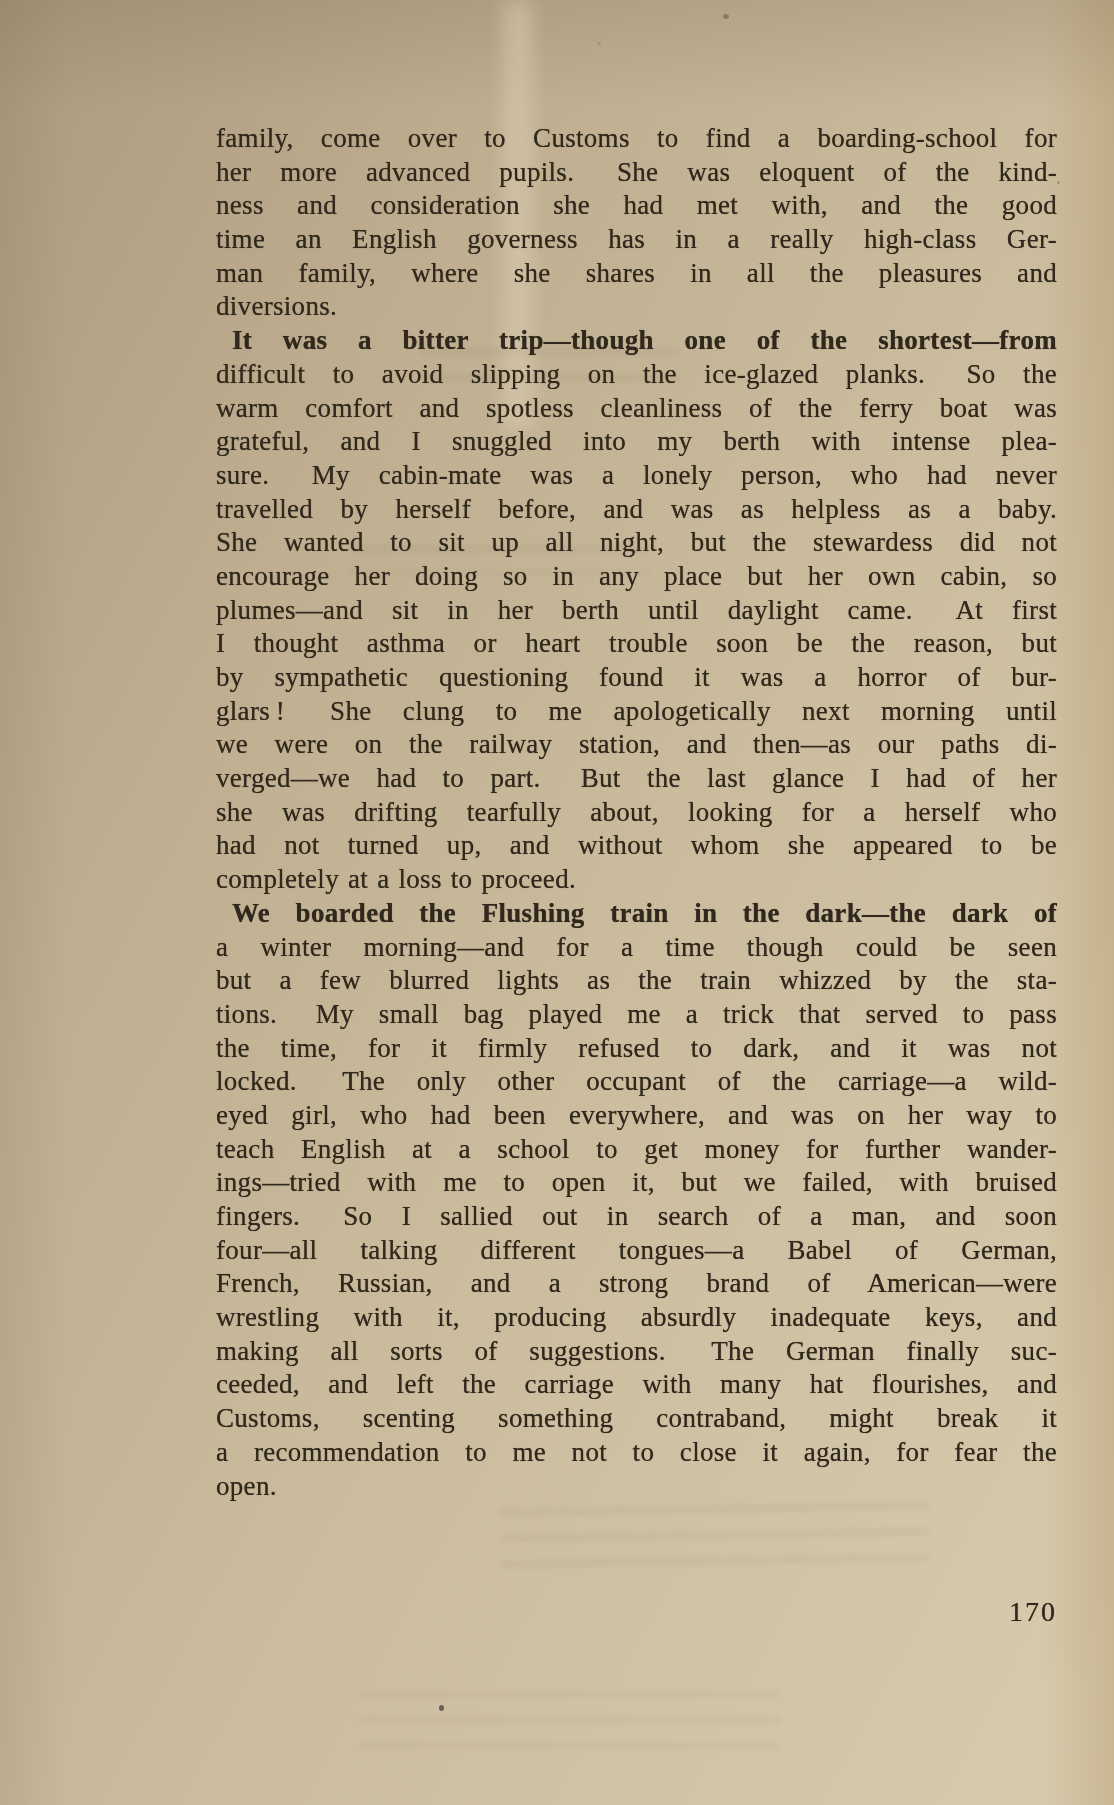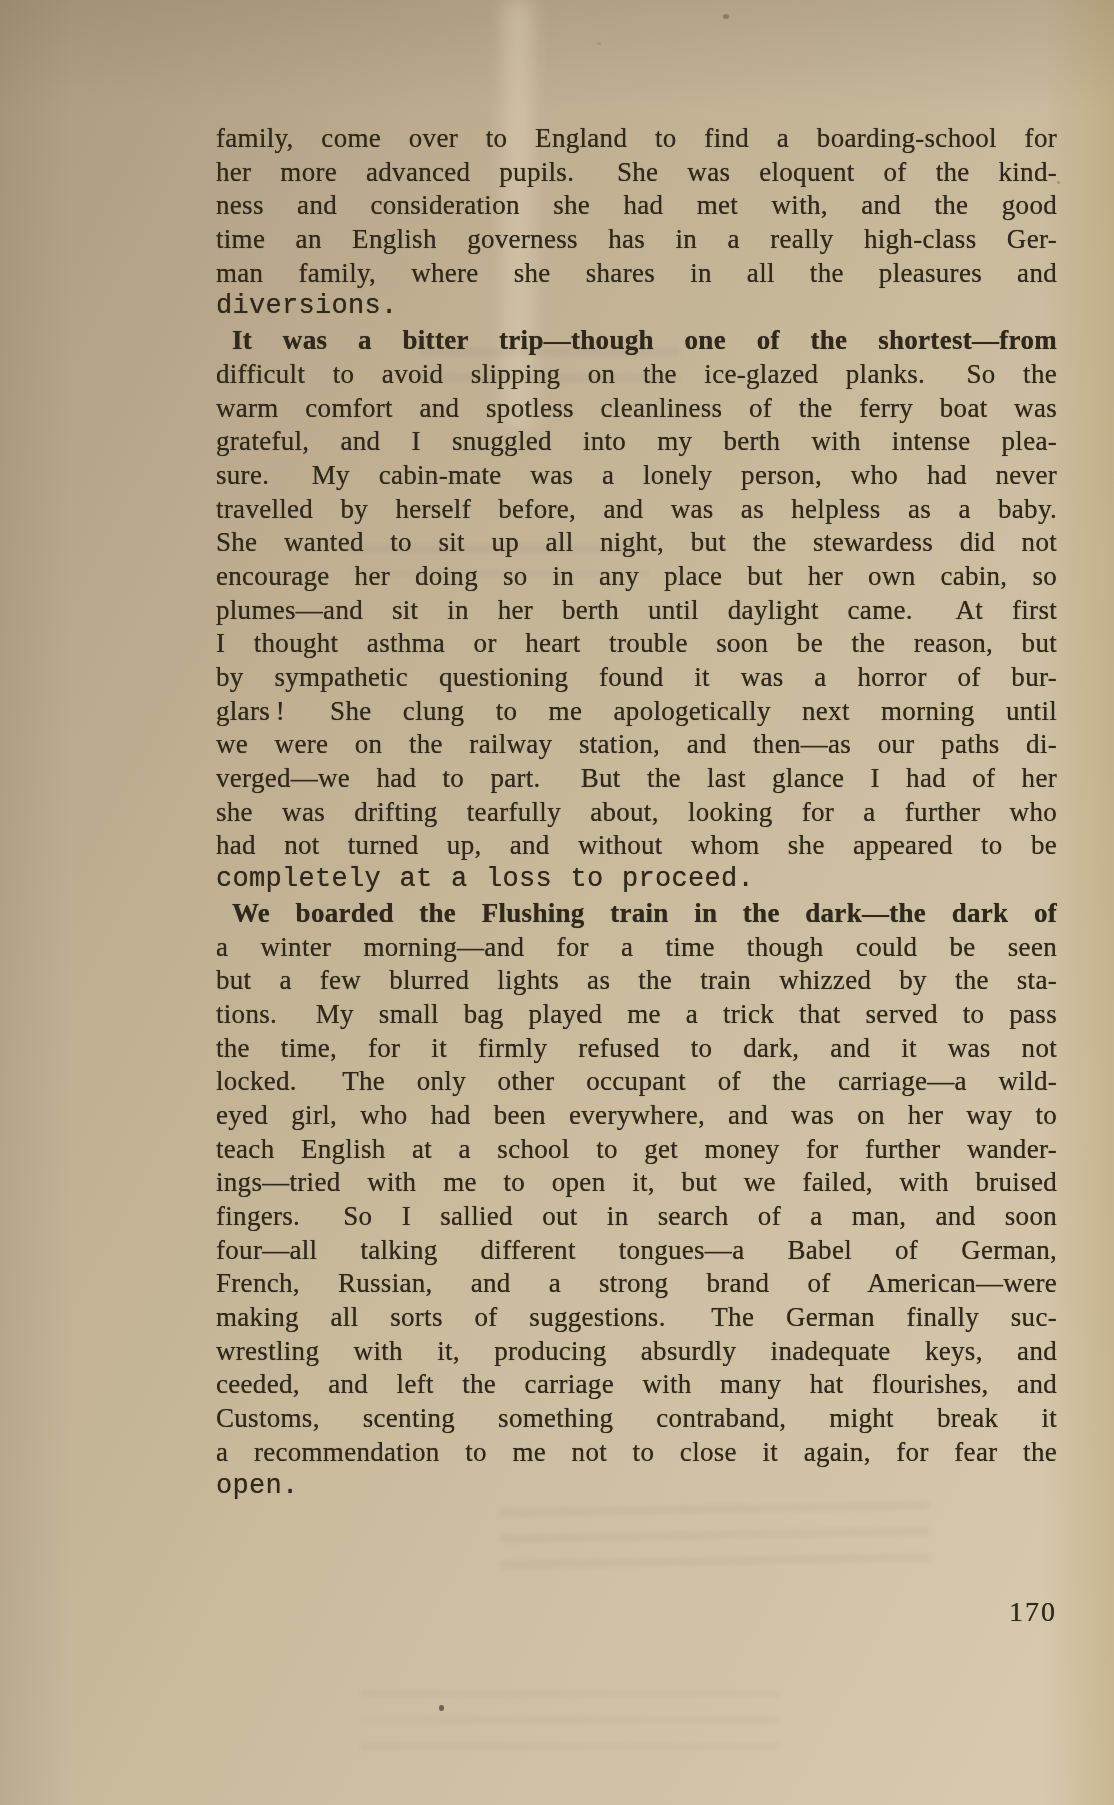--- a/index.html
+++ b/index.html
@@ -22,21 +22,21 @@
   .text-block{
     position:absolute;left:216px;top:122px;width:841px;
     font-size:27px;line-height:33.7px;color:var(--ink);
     letter-spacing:0.3px;word-spacing:2px;
     text-shadow:0 0 0.7px rgba(48,40,28,0.75);
   }
   .line{
     height:33.7px;white-space:nowrap;
     text-align:justify;text-align-last:justify;
   }
-  .line.left{text-align:center;text-align-last:left;font-family:Liberation Mono, monospace;}
+  .line.left{text-align:center;text-align-last:left;}
   .line.indent{text-indent:16px;font-weight:bold;}
   .folio{
     position:absolute;left:216px;top:1596px;width:841px;
     padding-left:26px;box-sizing:border-box;
     text-align:right;color:var(--ink);
     font-size:28px;letter-spacing:2px;
     text-shadow:0 0 0.7px rgba(48,40,28,0.7);
   }
   
   .streak{
@@ -62,57 +62,57 @@
 <body>
 
 <main class="page">
   <div class="streak"></div>
   <div class="ghost g1"></div>
   <div class="ghost g2"></div>
   <div class="ghost g3"></div>
   <div class="ghost g4"></div>
 
   <div class="text-block">
-      <div class="line">family, come over to England to find a boarding-school for</div>
+      <div class="line">family, come over to Customs to find a boarding-school for</div>
       <div class="line">her more advanced pupils.  She was eloquent of the kind-</div>
       <div class="line">ness and consideration she had met with, and the good</div>
       <div class="line">time an English governess has in a really high-class Ger-</div>
       <div class="line">man family, where she shares in all the pleasures and</div>
       <div class="line left">diversions.</div>
       <div class="line indent">It was a bitter trip—though one of the shortest—from</div>
       <div class="line">difficult to avoid slipping on the ice-glazed planks.  So the</div>
       <div class="line">warm comfort and spotless cleanliness of the ferry boat was</div>
       <div class="line">grateful, and I snuggled into my berth with intense plea-</div>
       <div class="line">sure.  My cabin-mate was a lonely person, who had never</div>
       <div class="line">travelled by herself before, and was as helpless as a baby.</div>
       <div class="line">She wanted to sit up all night, but the stewardess did not</div>
       <div class="line">encourage her doing so in any place but her own cabin, so</div>
       <div class="line">plumes—and sit in her berth until daylight came.  At first</div>
       <div class="line">I thought asthma or heart trouble soon be the reason, but</div>
       <div class="line">by sympathetic questioning found it was a horror of bur-</div>
       <div class="line">glars !  She clung to me apologetically next morning until</div>
       <div class="line">we were on the railway station, and then—as our paths di-</div>
       <div class="line">verged—we had to part.  But the last glance I had of her</div>
-      <div class="line">she was drifting tearfully about, looking for a further who</div>
+      <div class="line">she was drifting tearfully about, looking for a herself who</div>
       <div class="line">had not turned up, and without whom she appeared to be</div>
       <div class="line left">completely at a loss to proceed.</div>
       <div class="line indent">We boarded the Flushing train in the dark—the dark of</div>
       <div class="line">a winter morning—and for a time though could be seen</div>
       <div class="line">but a few blurred lights as the train whizzed by the sta-</div>
       <div class="line">tions.  My small bag played me a trick that served to pass</div>
       <div class="line">the time, for it firmly refused to dark, and it was not</div>
       <div class="line">locked.  The only other occupant of the carriage—a wild-</div>
       <div class="line">eyed girl, who had been everywhere, and was on her way to</div>
       <div class="line">teach English at a school to get money for further wander-</div>
       <div class="line">ings—tried with me to open it, but we failed, with bruised</div>
       <div class="line">fingers.  So I sallied out in search of a man, and soon</div>
       <div class="line">four—all talking different tongues—a Babel of German,</div>
       <div class="line">French, Russian, and a strong brand of American—were</div>
+      <div class="line">wrestling with it, producing absurdly inadequate keys, and</div>
       <div class="line">making all sorts of suggestions.  The German finally suc-</div>
-      <div class="line">wrestling with it, producing absurdly inadequate keys, and</div>
       <div class="line">ceeded, and left the carriage with many hat flourishes, and</div>
       <div class="line">Customs, scenting something contraband, might break it</div>
       <div class="line">a recommendation to me not to close it again, for fear the</div>
       <div class="line left">open.</div>
     </div>
 
   <div class="folio">170</div>
 
   <div class="speck s1"></div>
   <div class="speck s2"></div>

